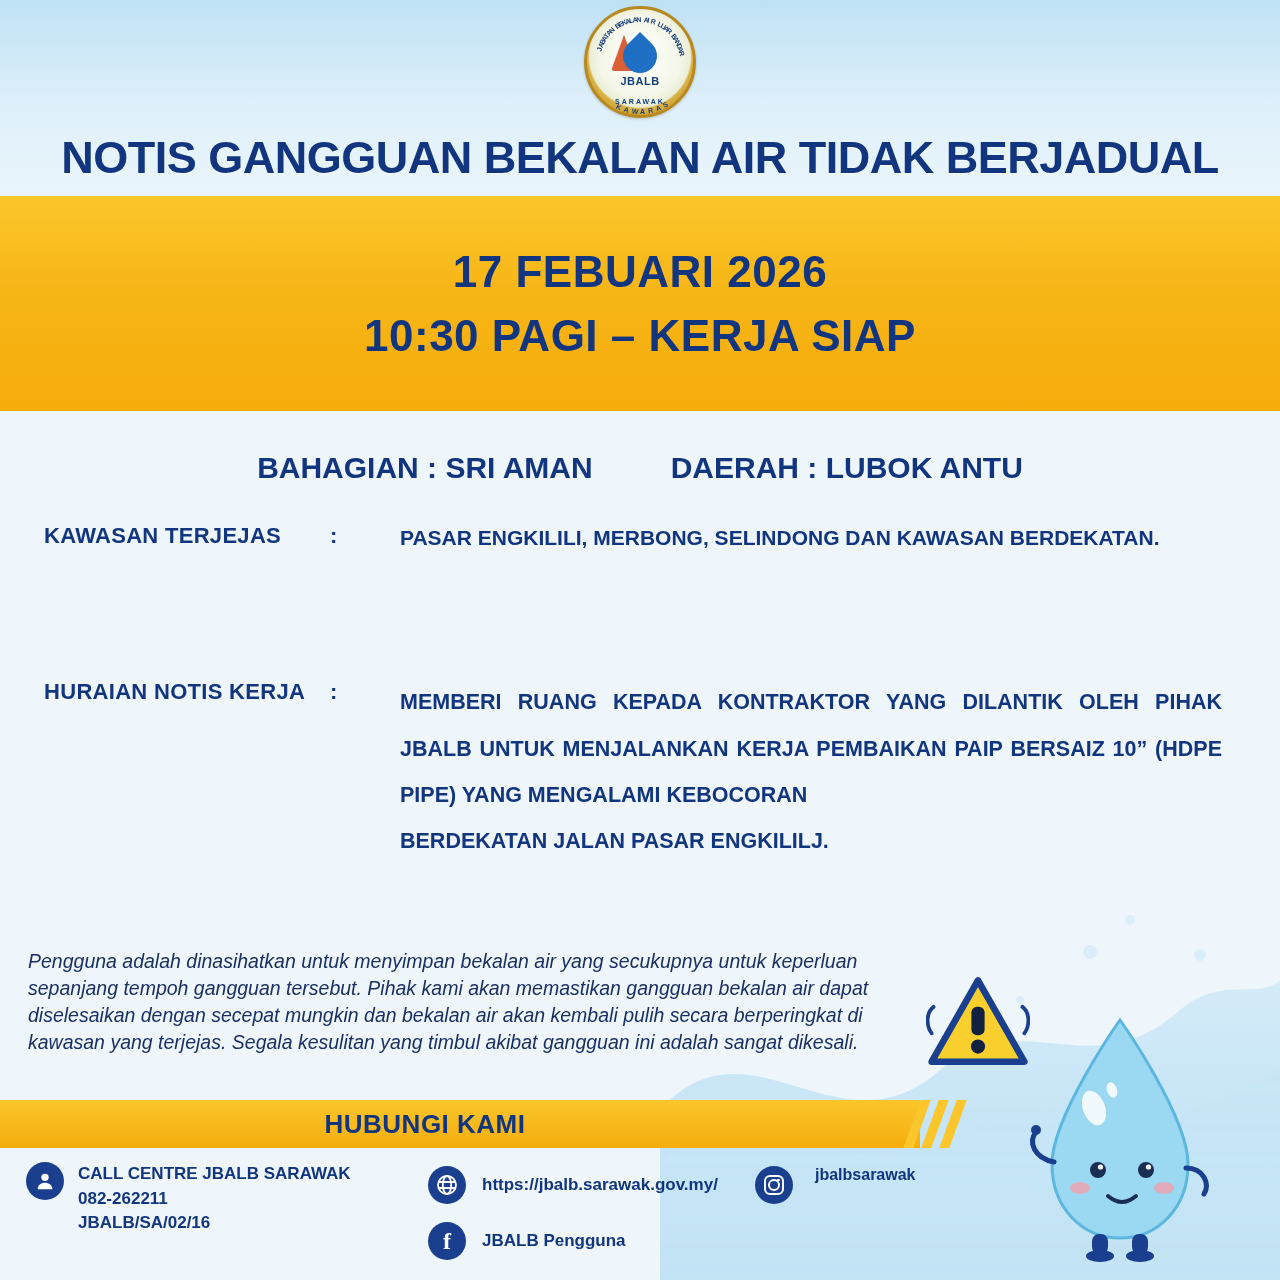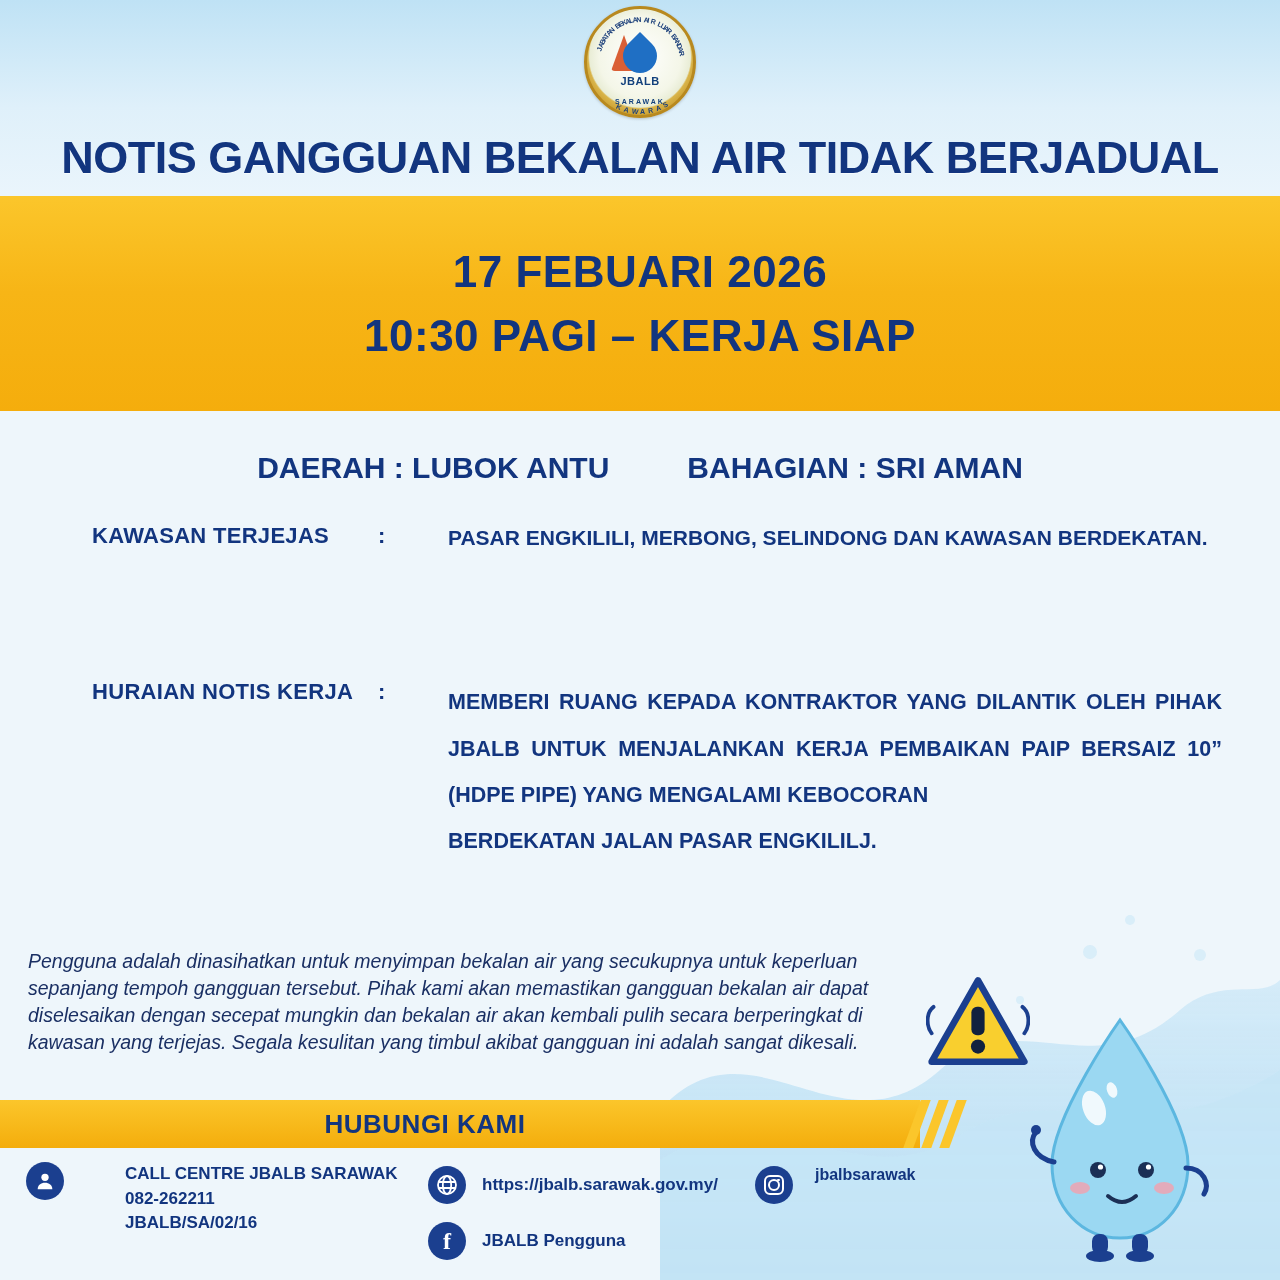--- a/index.html
+++ b/index.html
@@ -115,21 +115,20 @@
     display:flex;
     margin-top:38px;
     padding:0 44px;
     color:#12357f;
   }
   .field .lbl {
     width:286px;
     font-size:22px;
     font-weight:bold;
     letter-spacing:.3px;
-    margin-left:48px;
   }
   .field .colon {
     width:70px;
     font-size:22px;
     font-weight:bold;
   }
   .field .val {
     flex:1;
     font-size:21px;
     font-weight:bold;
@@ -212,21 +211,21 @@
     width:38px; height:38px; border-radius:50%;
     background:#1b3f8f;
     display:inline-flex; align-items:center; justify-content:center;
     color:#fff;
     flex:0 0 auto;
   }
   .cicon svg { display:block; }
   .crow { display:flex; align-items:flex-start; gap:14px; }
 
   .c-call { position:absolute; left:26px; top:14px; }
-  .c-call .lines { color:#12357f; font-weight:bold; font-size:17px; line-height:1.45;margin-left:47px; }
+  .c-call .lines { color:#12357f; font-weight:bold; font-size:17px; line-height:1.45; }
 
   .c-web { position:absolute; left:428px; top:18px; display:flex; align-items:center; gap:16px; }
   .c-web .t { color:#12357f; font-weight:bold; font-size:17px; }
 
   .c-ig { position:absolute; left:755px; top:18px; display:flex; gap:22px; }
   .c-ig .t { color:#12357f; font-weight:bold; font-size:16px; }
 
   .c-fb { position:absolute; left:428px; top:74px; display:flex; align-items:center; gap:16px; }
   .c-fb .t { color:#12357f; font-weight:bold; font-size:17px; }
 
@@ -302,22 +301,22 @@
   </div>
 
   <div class="date-band">
     <div class="date-line1">17 FEBUARI 2026</div>
     <div class="date-line2">10:30 PAGI – KERJA SIAP</div>
   </div>
 
   <div class="body-area">
 
     <div class="region-row">
+      <div>BAHAGIAN : SRI AMAN</div>
       <div>DAERAH : LUBOK ANTU</div>
-      <div>BAHAGIAN : SRI AMAN</div>
     </div>
 
     <div class="field">
       <div class="lbl">KAWASAN TERJEJAS</div>
       <div class="colon">:</div>
       <div class="val">PASAR ENGKILILI, MERBONG, SELINDONG  DAN KAWASAN BERDEKATAN.</div>
     </div>
 
     <div class="field notis">
       <div class="lbl">HURAIAN NOTIS KERJA</div>

